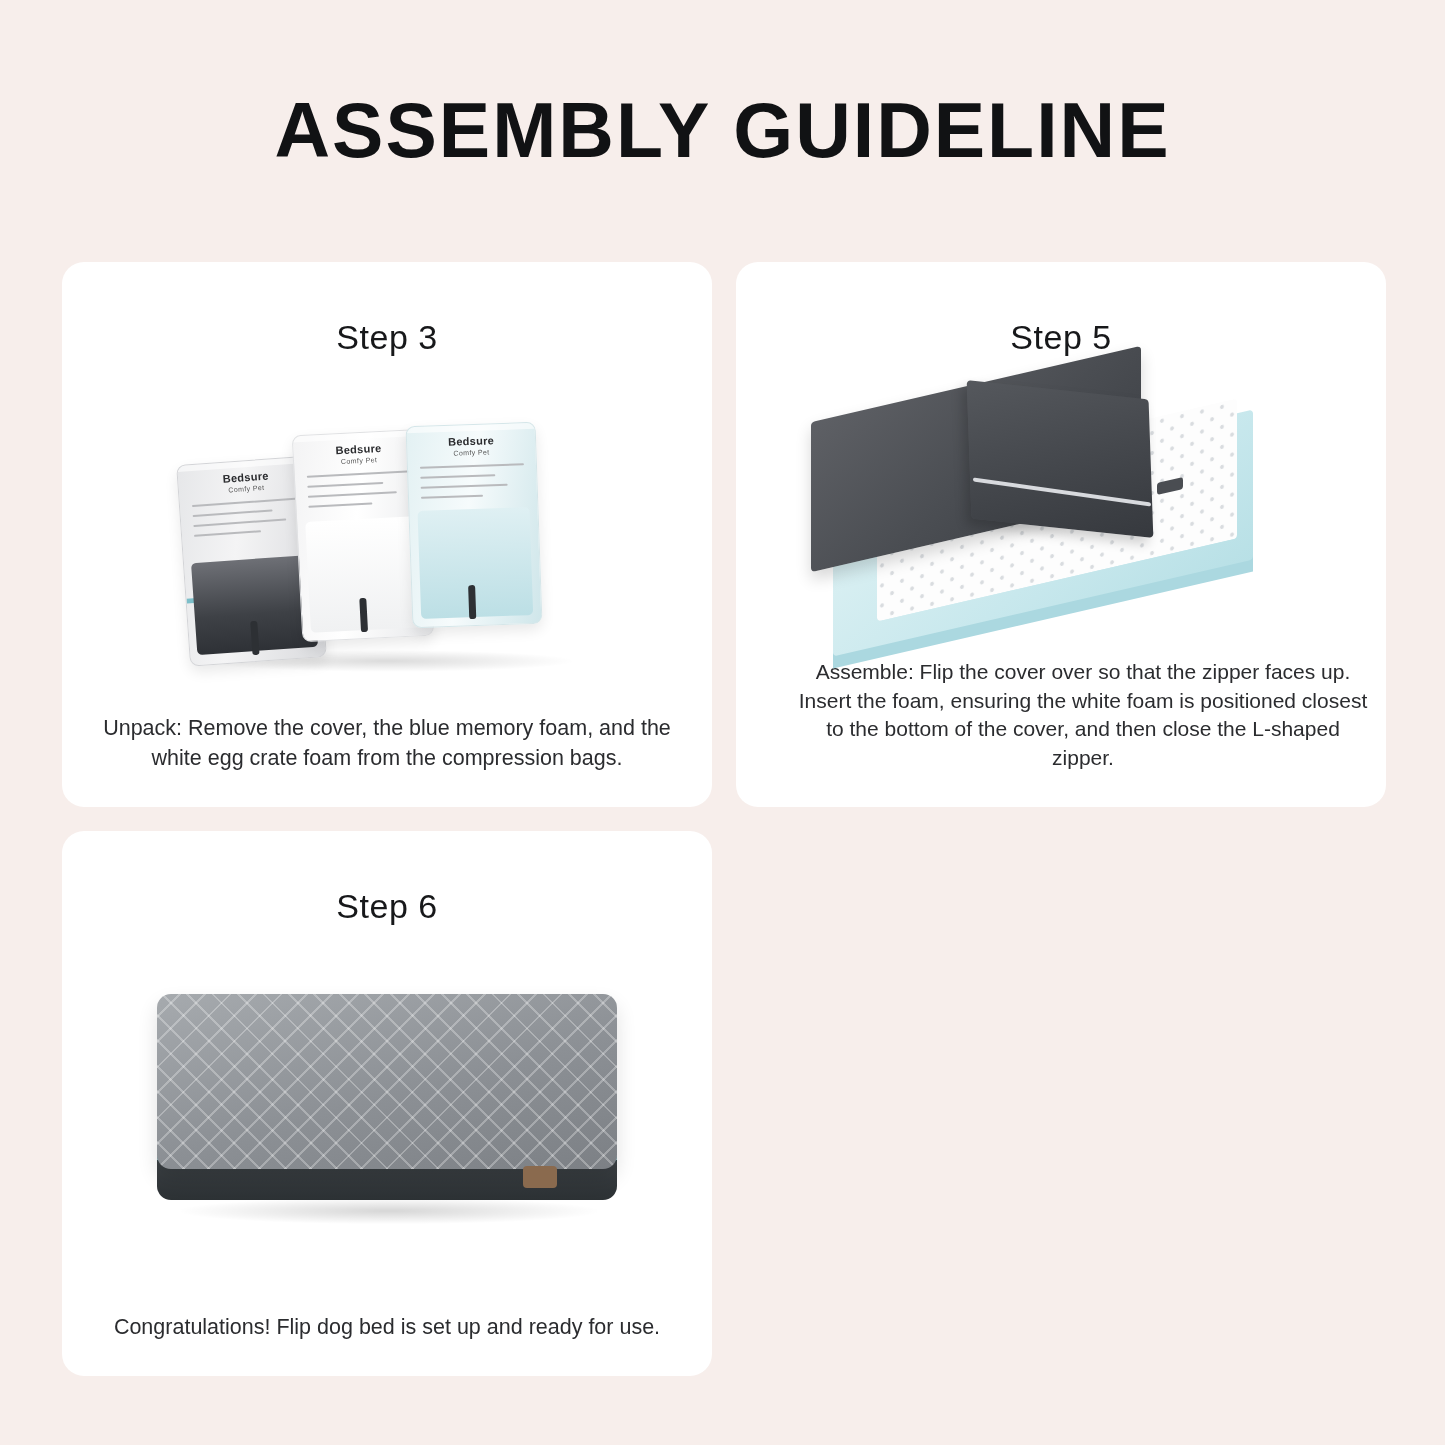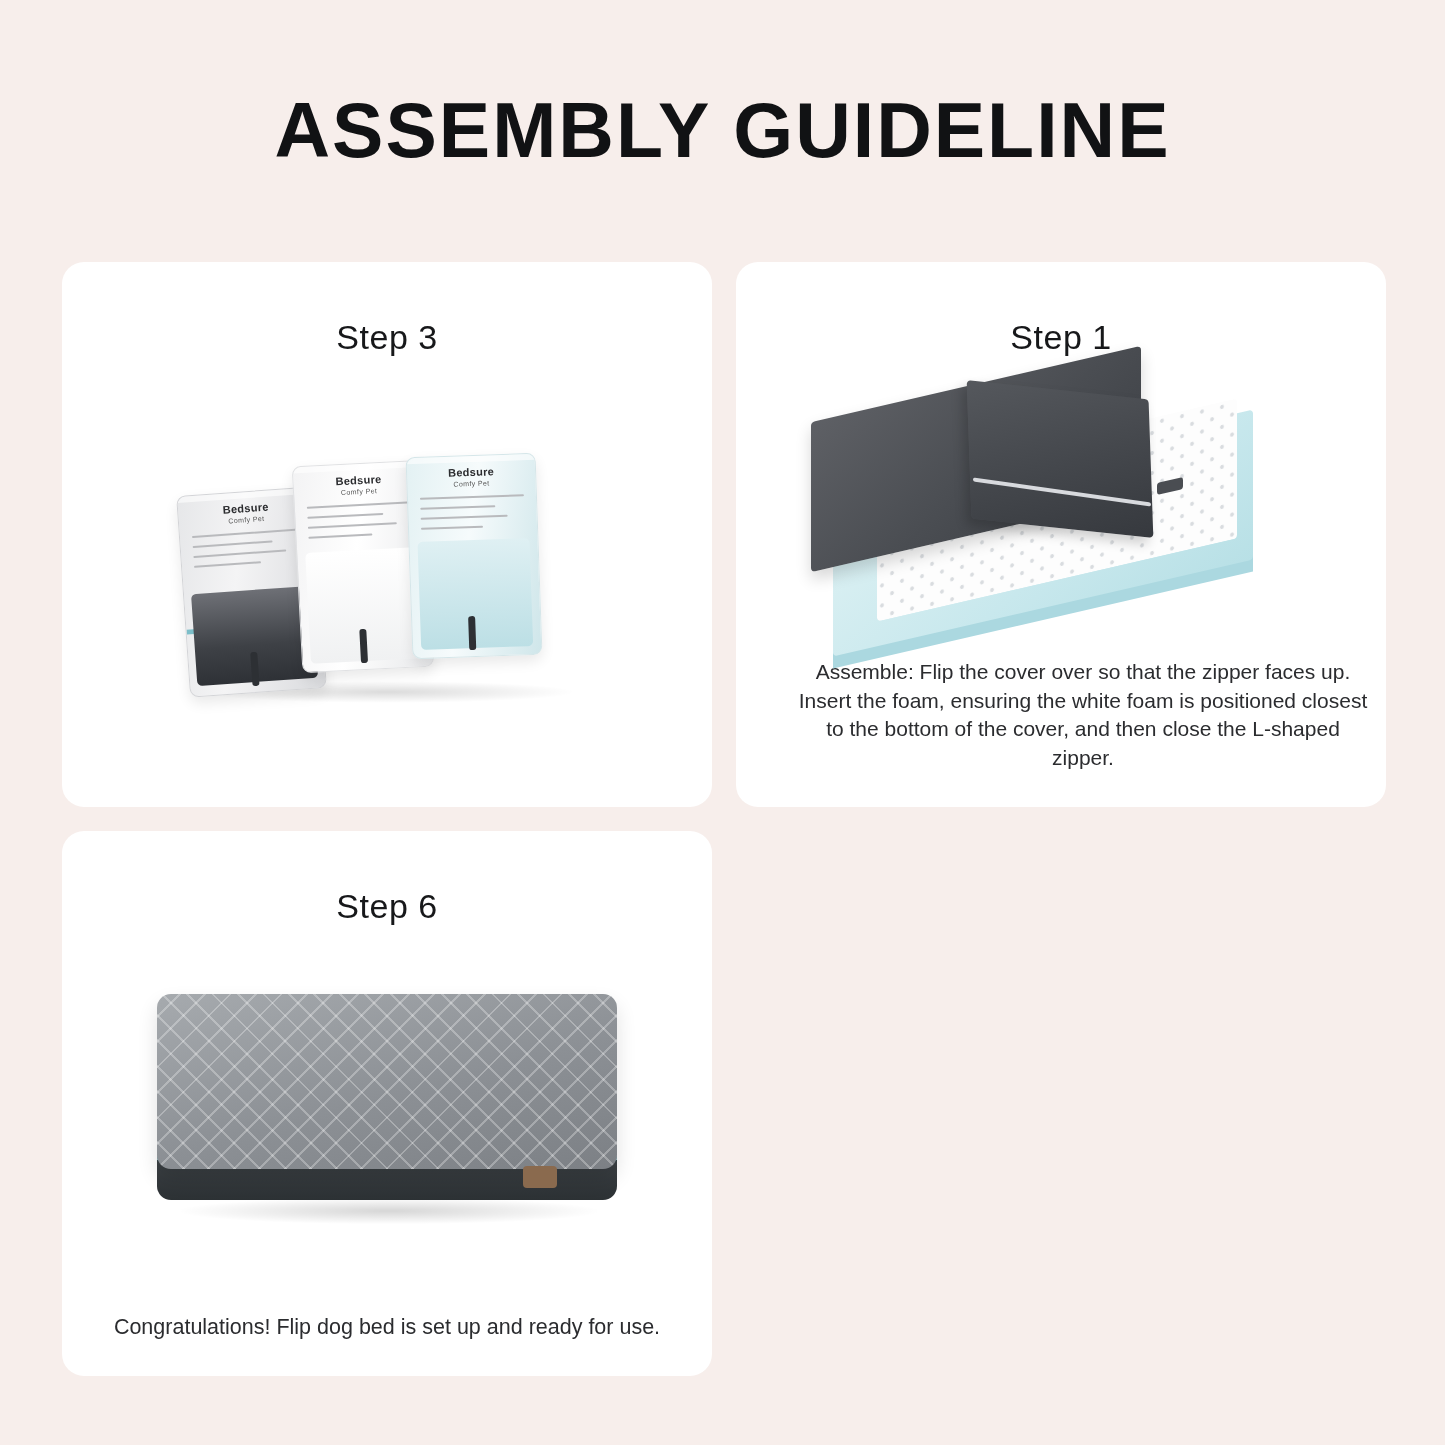--- a/index.html
+++ b/index.html
@@ -316,25 +316,26 @@
               <div></div>
                 <div></div>
                 <div></div>
                 <div></div>
             </div>
             <div class="inner-blue"></div>
             <div class="bag-clip" style="left:56px; bottom:6px;"></div>
           </div>
         </div>
       </div>
+      <div class="caption">Unpack: Remove the cover, the blue memory foam, and the white egg crate foam from the compression bags.</div>
     </div>
 
 
     <div class="card card-3">
-      <div class="step-title">Step 1</div>
+      <div class="step-title">Step 5</div>
       <div class="figure">
         <div class="foam3">
           <div class="f3-blue-edge"></div>
           <div class="f3-blue"></div>
           <div class="f3-white"></div>
           <div class="f3-cover"></div>
           <div class="f3-flap"></div>
           <div class="f3-zip"></div>
           <div class="f3-handle"></div>
         </div>

